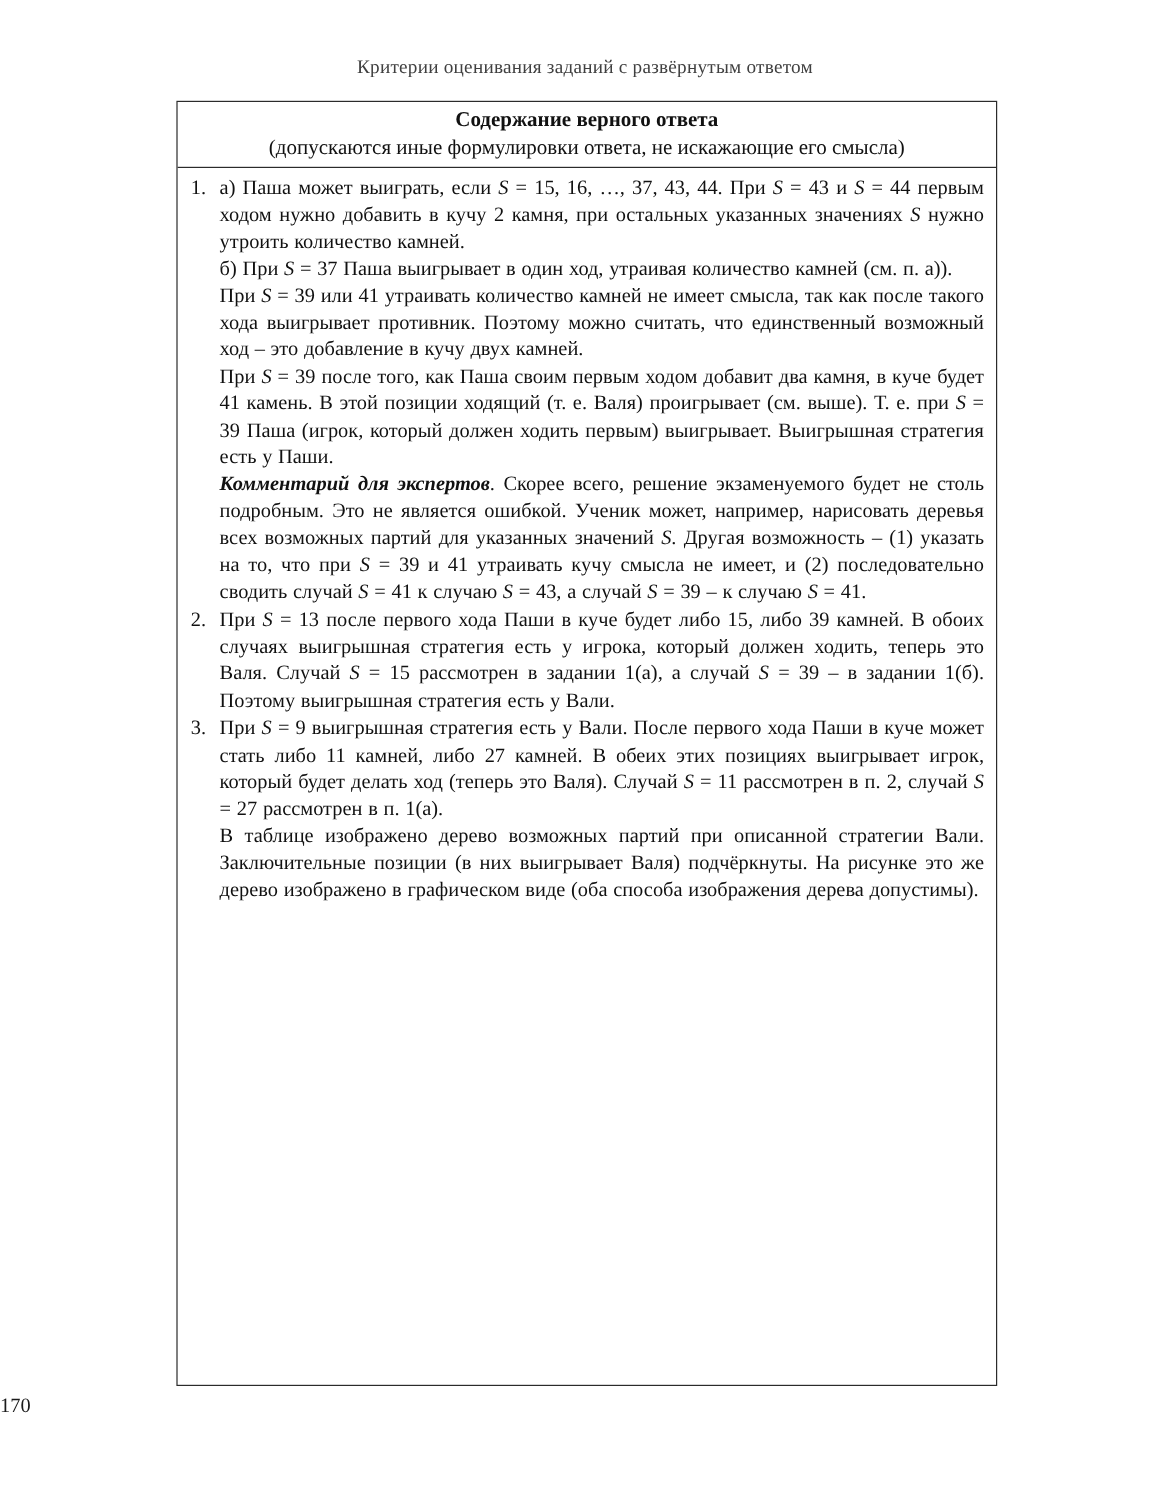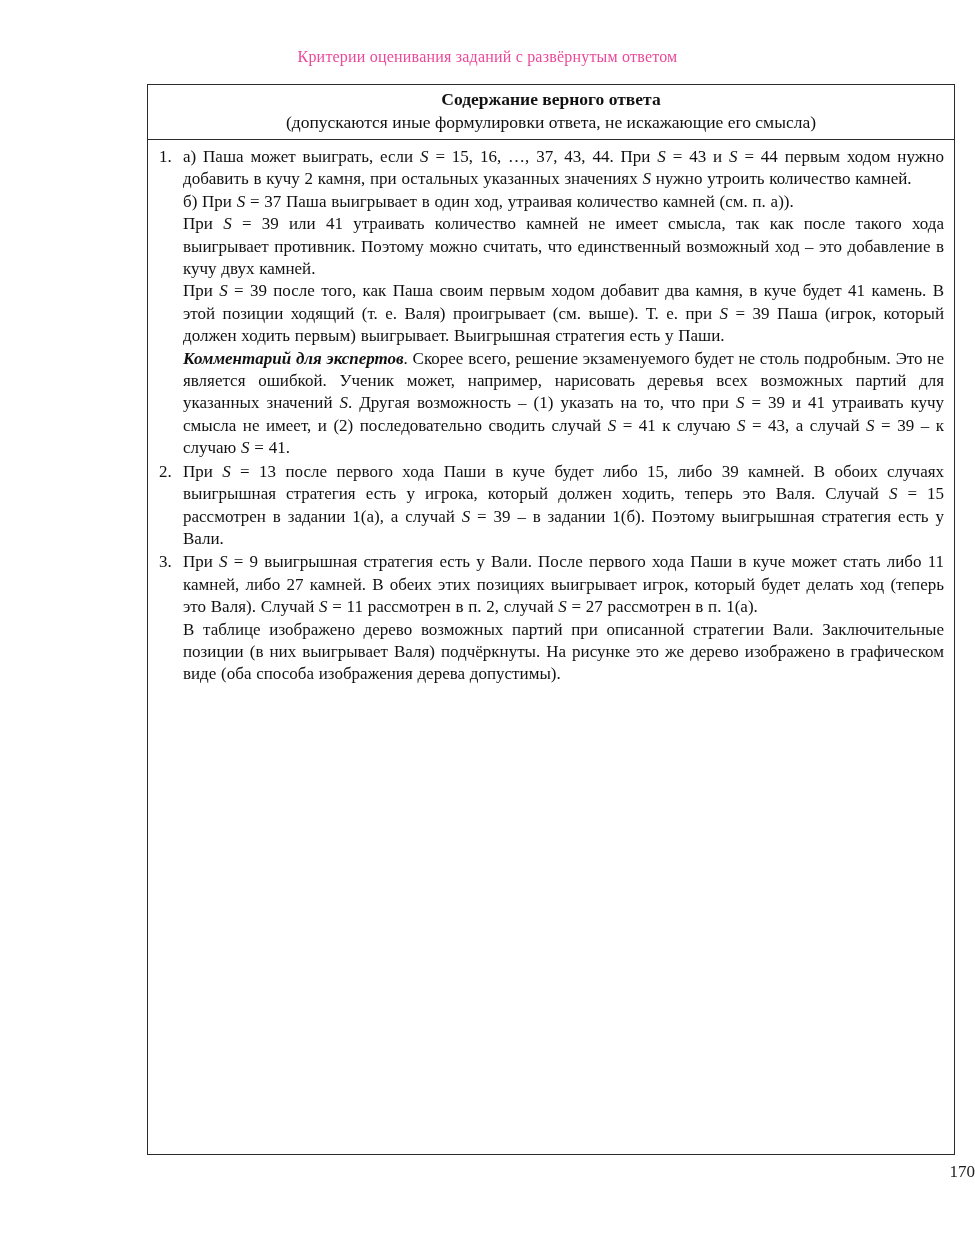--- a/index.html
+++ b/index.html
@@ -14,27 +14,27 @@
     overflow: hidden;
   }
   .running-header {
     position: absolute;
     top: 48px;
     left: 0;
     width: 100%;
     text-align: center;
     font-size: 16px;
     letter-spacing: 0.2px;
-    color: #ec4899;
+    color: #404040;
   }
   .answer-table {
     position: absolute;
     top: 84px;
     left: 147px;
-    width: 808px;
+    width: 684px;
     min-height: 1071px;
     border: 1.5px solid #2b2b2b;
   }
   .table-header {
     border-bottom: 1.5px solid #2b2b2b;
     text-align: center;
     padding: 3px 8px 5px 8px;
   }
   .table-title {
     font-weight: bold;
@@ -66,21 +66,21 @@
     line-height: 22.4px;
     word-spacing: 0.5px;
   }
   .para i { font-style: italic; }
   .para b { font-weight: bold; margin-top: 40px; }
   .page-number {
     position: absolute;
     top: 1162px;
     left: 0;
     width: 100%;
-    text-align: right;
+    text-align: left;
     font-size: 17px;
     color: #1b1b1b;
   }
 </style>
 </head>
 <body>
 
 <div class="page">
 
   <div class="running-header">Критерии оценивания заданий с развёрнутым ответом</div>

